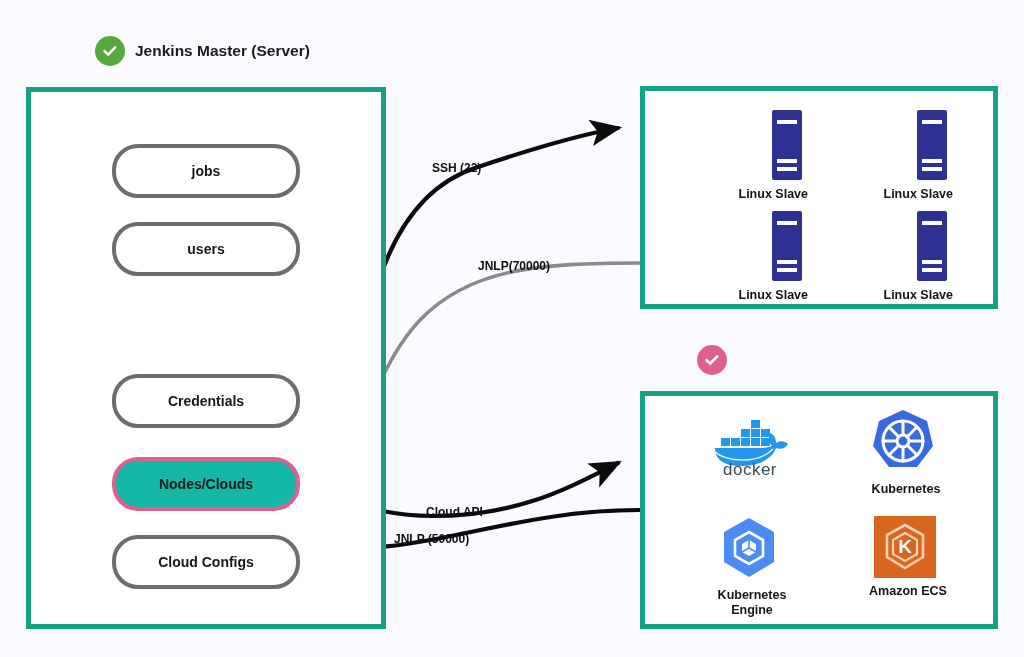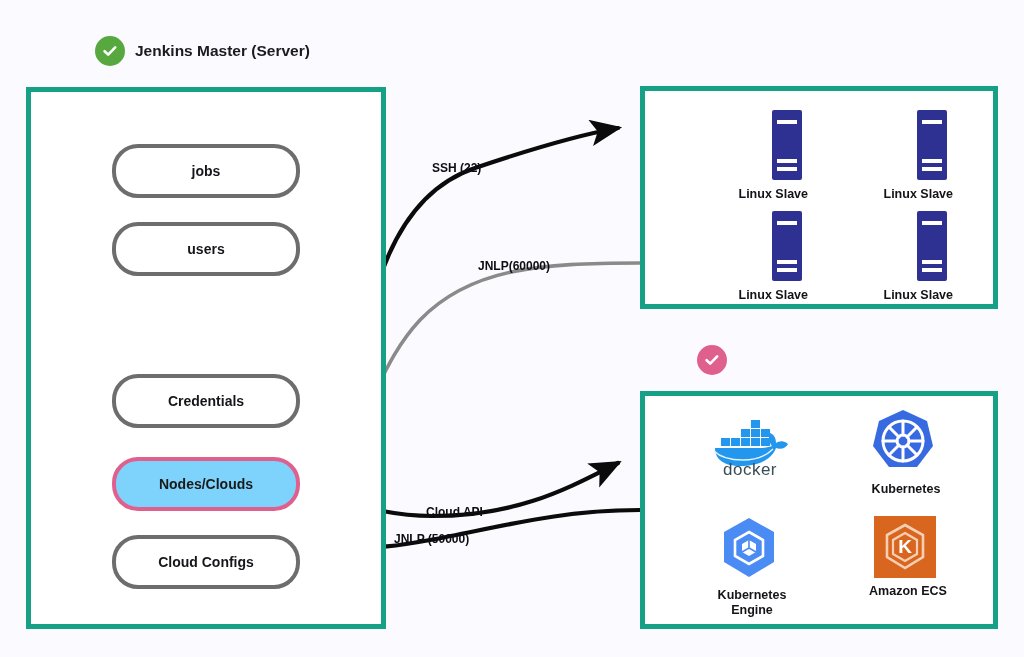--- a/index.html
+++ b/index.html
@@ -74,21 +74,21 @@
     background: #ffffff;
     box-sizing: border-box;
     display: flex;
     align-items: center;
     justify-content: center;
     font-size: 14px;
     font-weight: bold;
     color: #16161a;
   }
   .pill.accent {
-    background: #7dd3fc;
+    background: #14b8a6;
     border-color: #e0608d;
     color: #1a1a1a;
   }
 
   
   .node-cell {
     position: absolute;
     width: 120px;
     display: flex;
     flex-direction: column;
@@ -300,17 +300,17 @@
     <svg width="62" height="62" viewBox="0 0 62 62">
       <rect x="0" y="0" width="62" height="62" fill="#d9661f"></rect>
       <path d="M31 9 L49 19 L49 41 L31 52 L13 41 L13 19 Z" fill="none" stroke="#f7cfb3" stroke-width="2.6"></path>
       <path d="M31 17 L43 24 L43 38 L31 45 L19 38 L19 24 Z" fill="none" stroke="#f7cfb3" stroke-width="2.2"></path>
       <text x="31" y="37" font-family="'Liberation Sans',sans-serif" font-size="19" font-weight="bold" fill="#ffffff" text-anchor="middle">K</text>
     </svg>
     <span class="cloud-label">Amazon ECS</span>
   </div>
 
   <div class="edge-label" id="lbl-ssh">SSH (22)</div>
-  <div class="edge-label" id="lbl-jnlp-top">JNLP(60000)</div>
+  <div class="edge-label" id="lbl-jnlp-top">JNLP(70000)</div>
   <div class="edge-label" id="lbl-cloudapi">Cloud API</div>
   <div class="edge-label" id="lbl-jnlp-bot">JNLP  (50000)</div>
 
 </div>
 
 </body></html>

